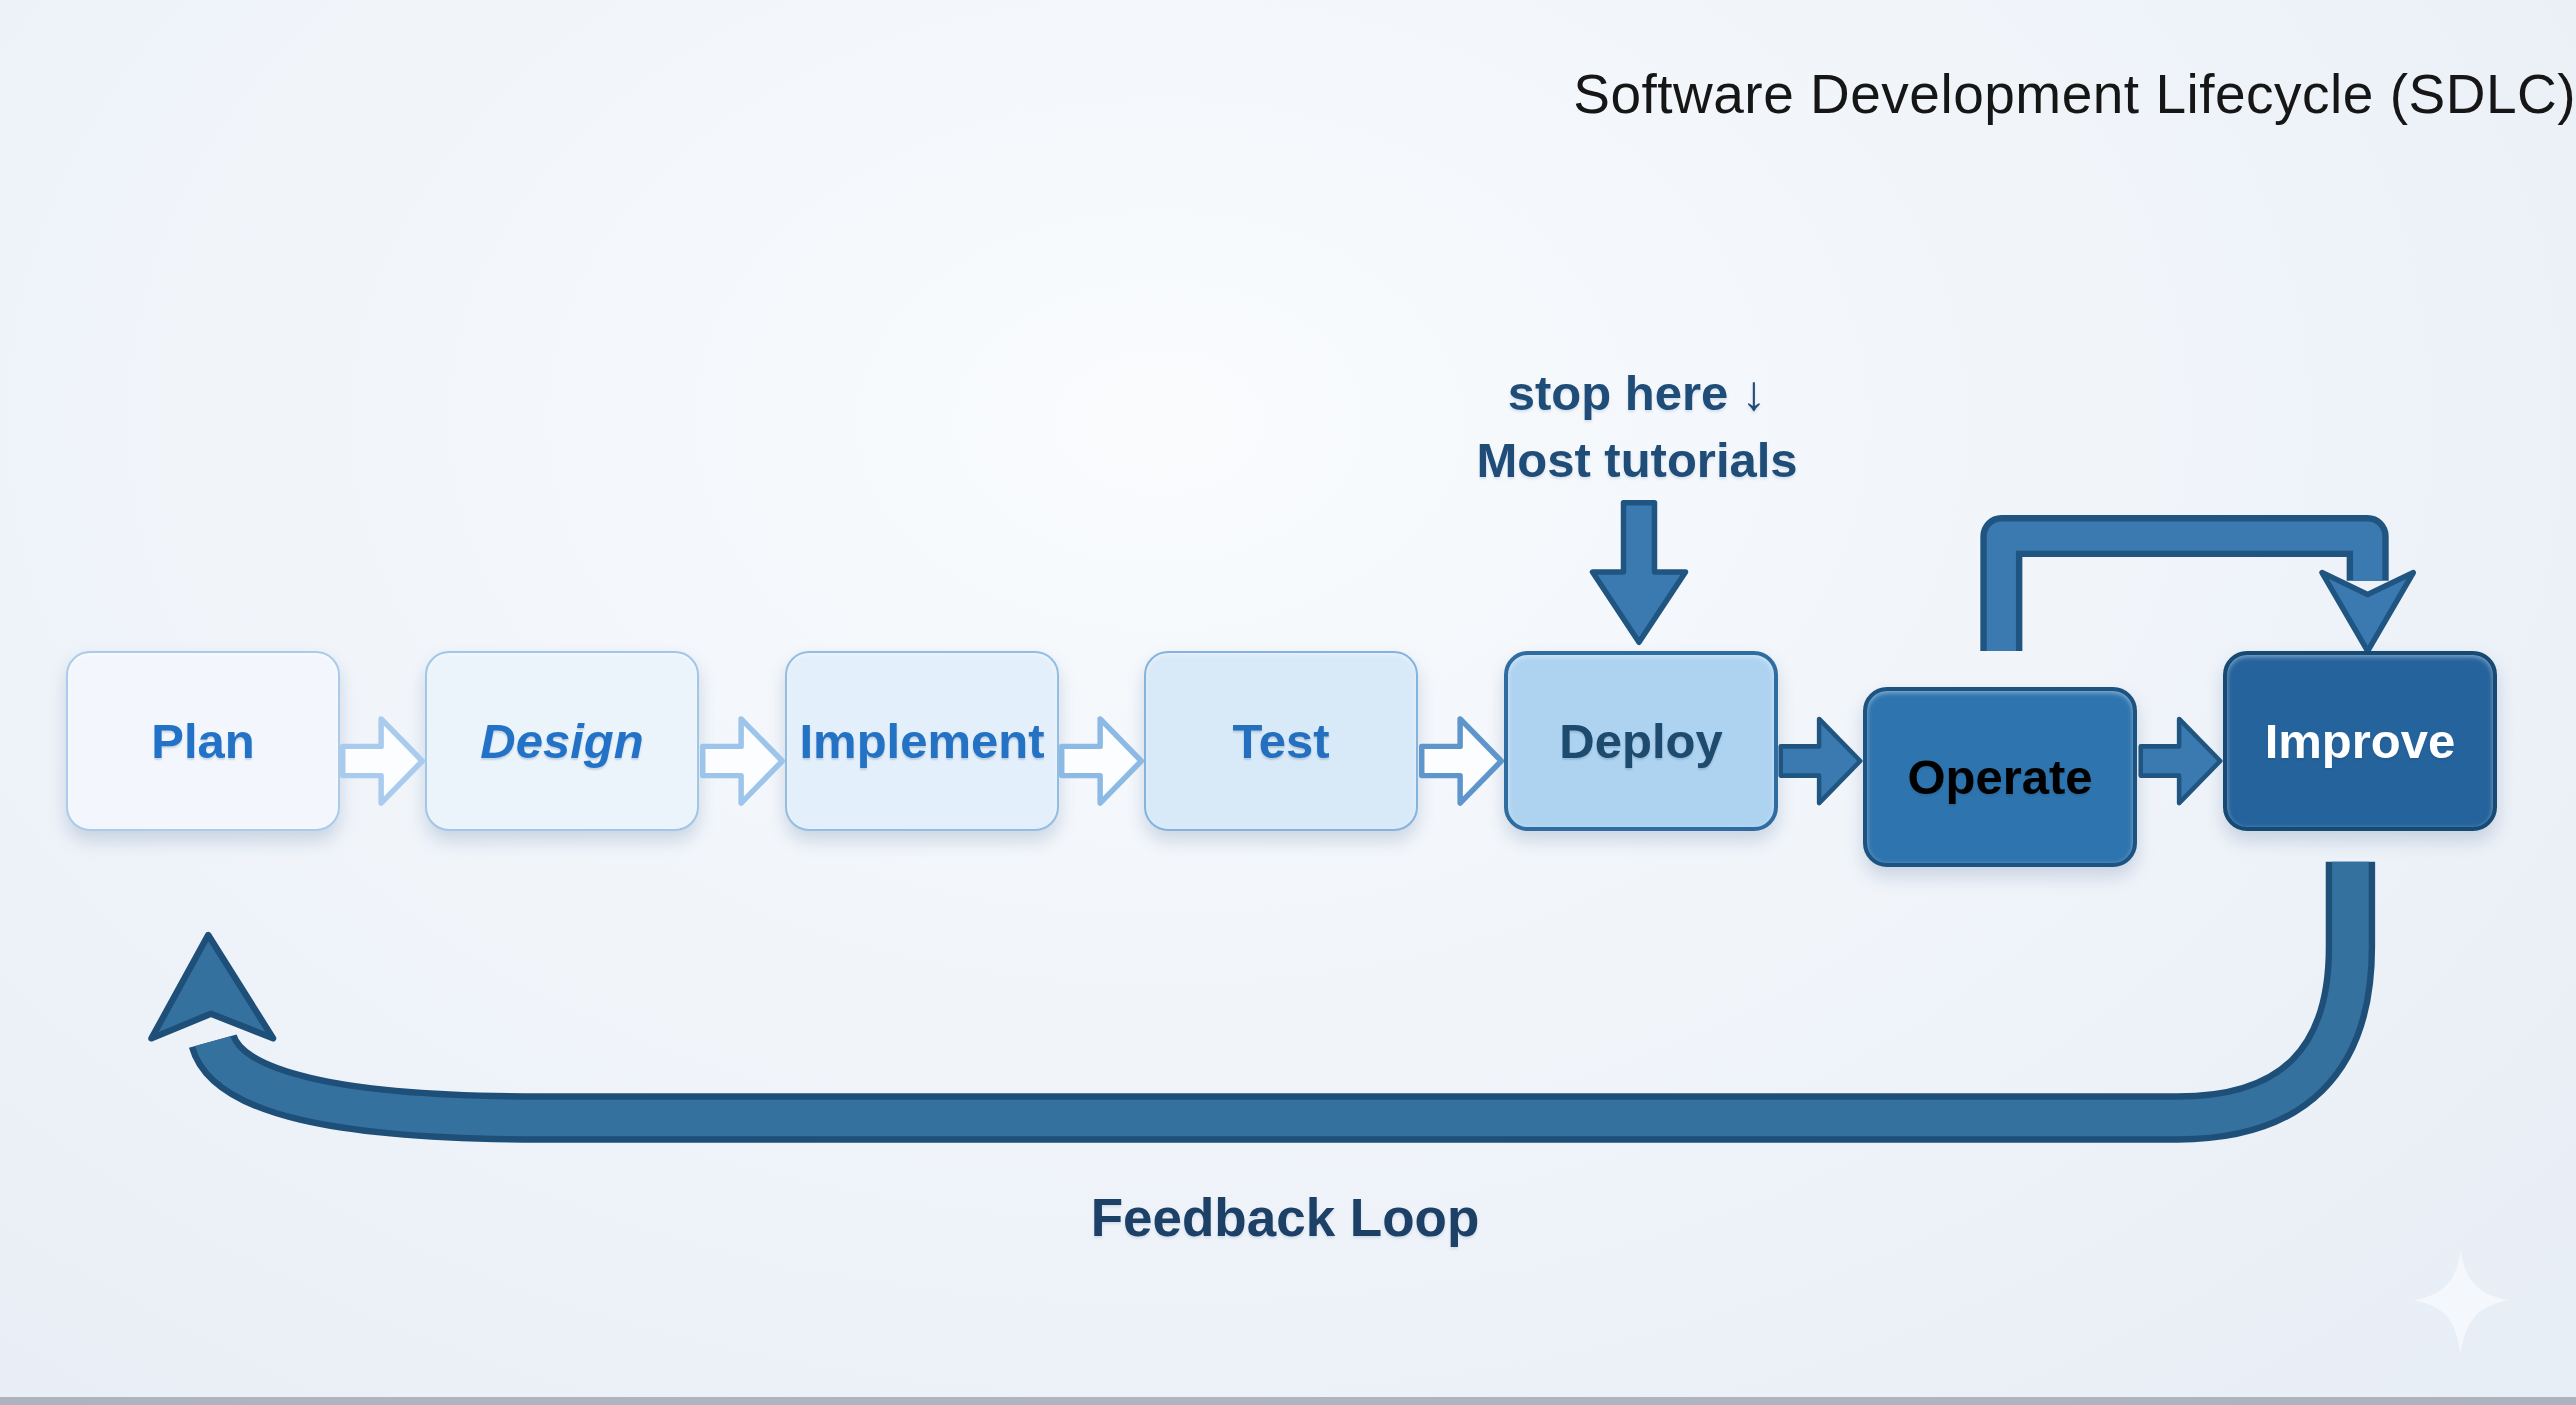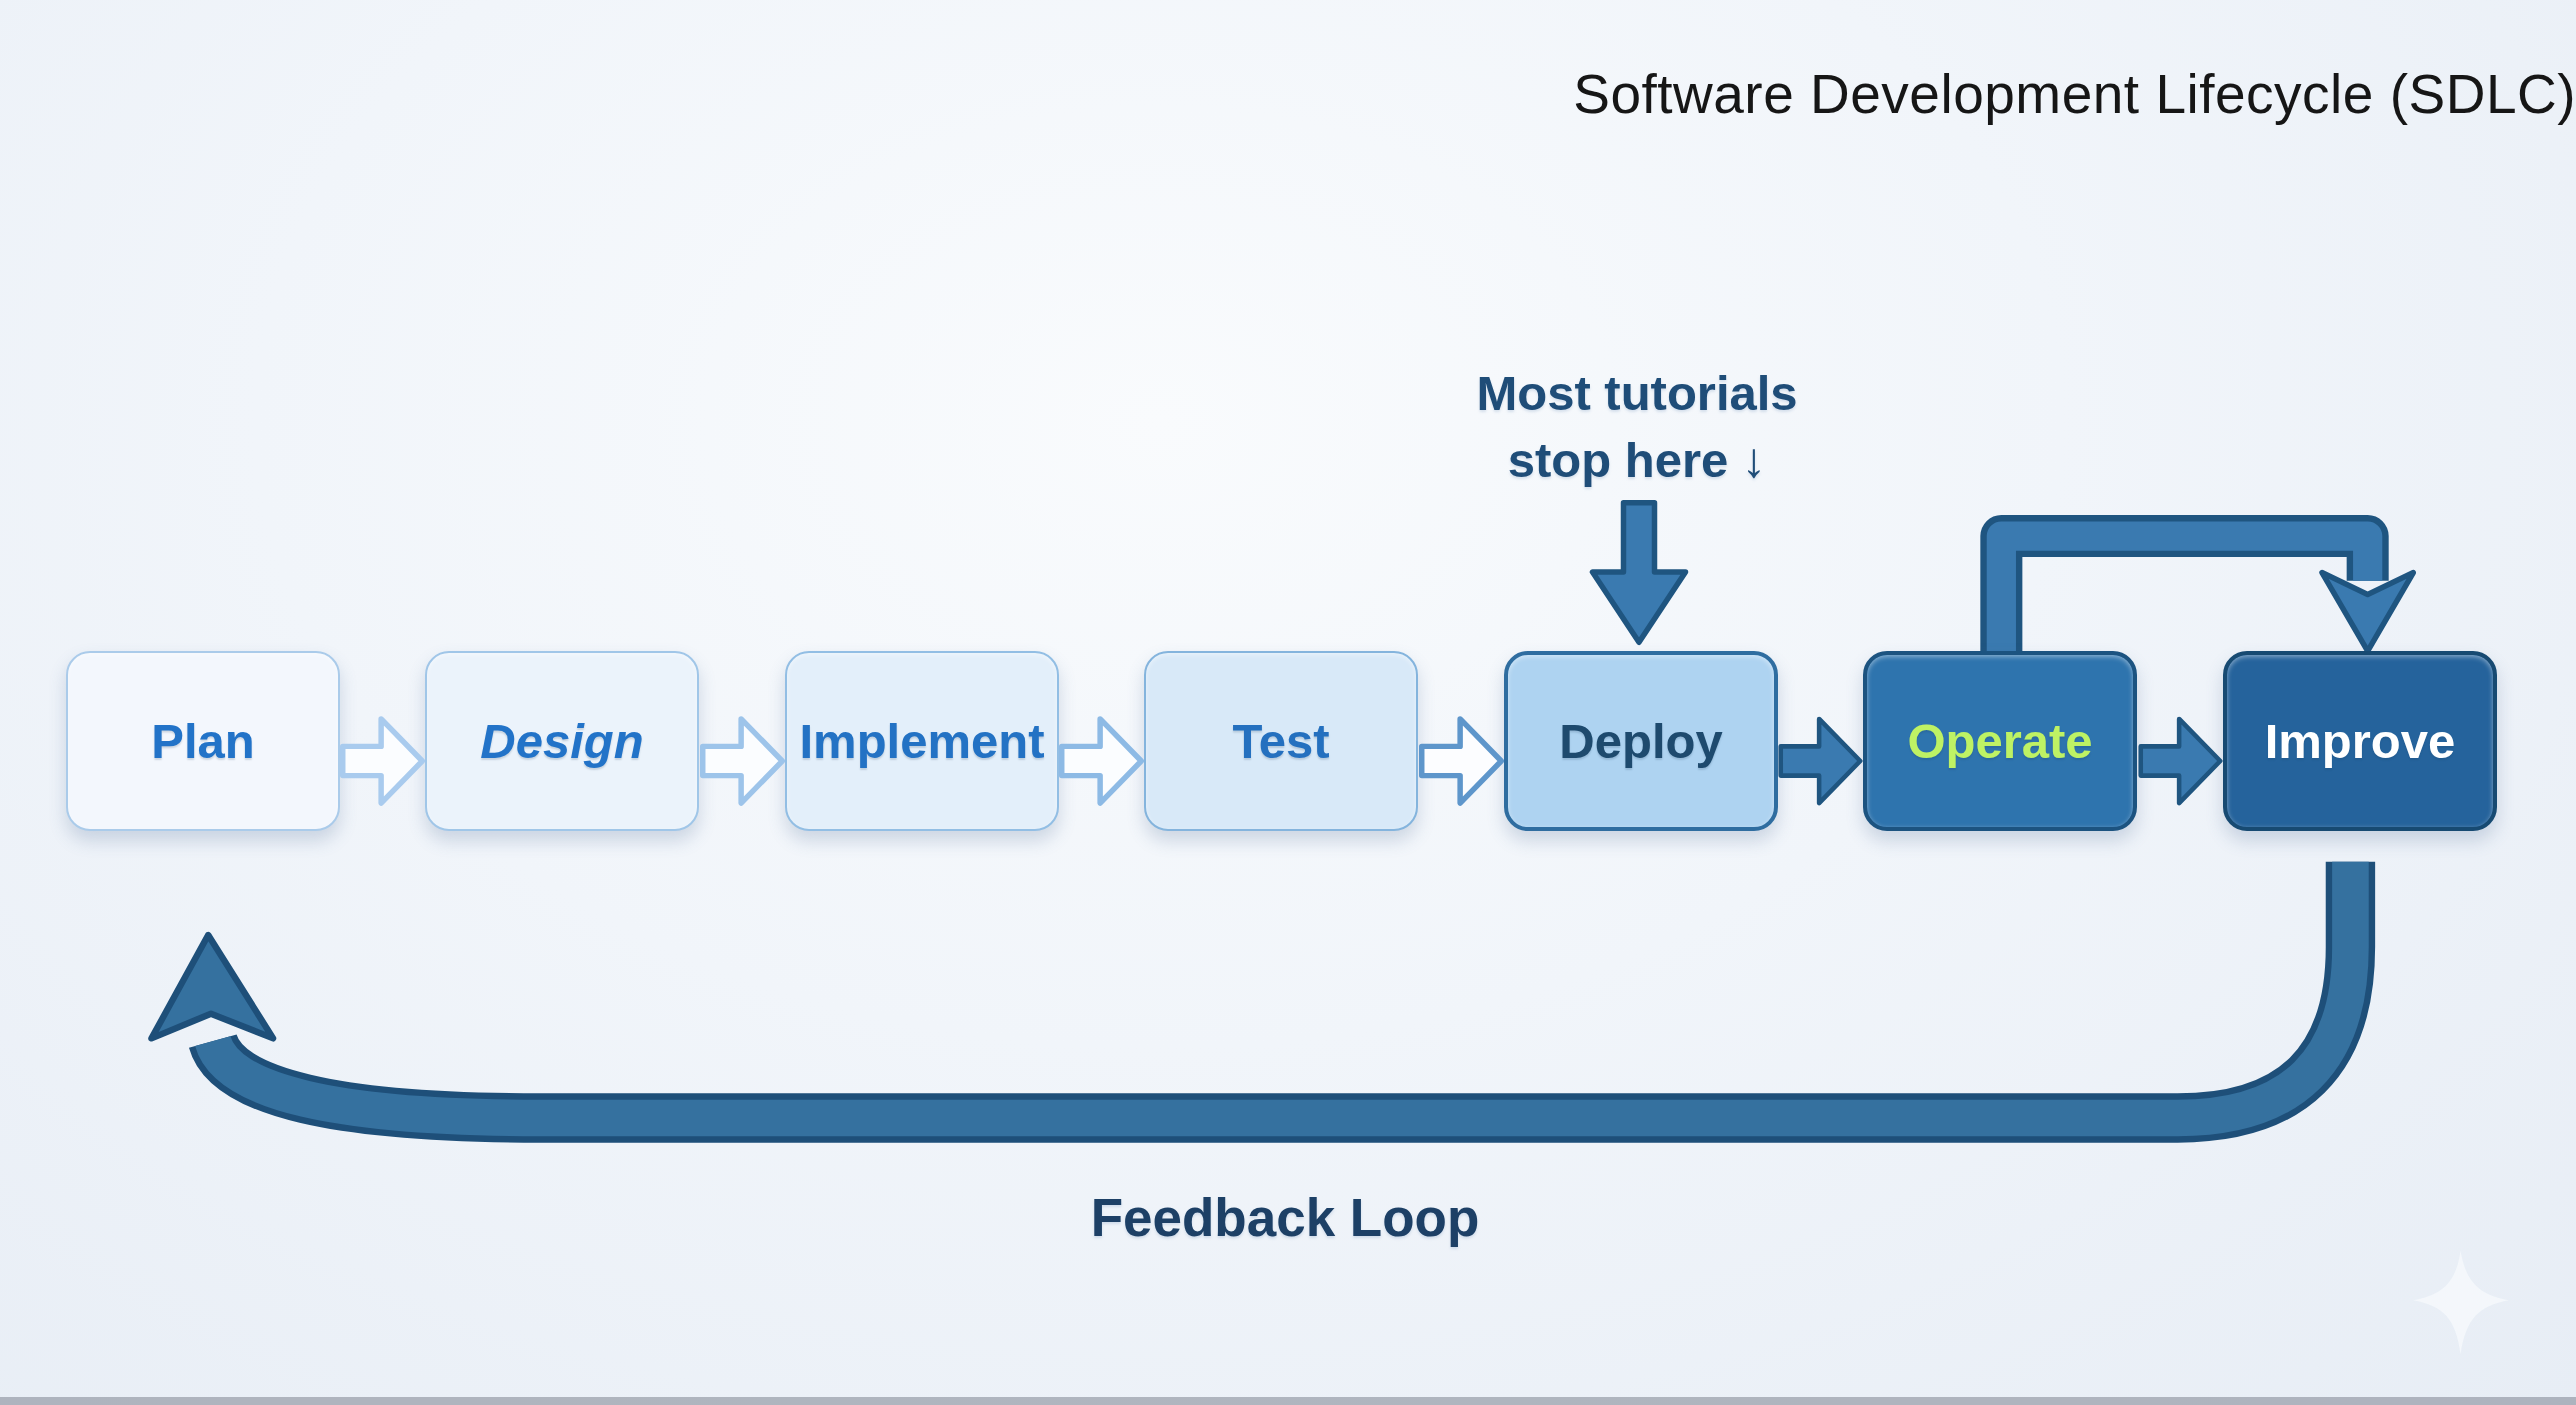--- a/index.html
+++ b/index.html
@@ -49,22 +49,22 @@
 
   <svg class="abs" style="left:110px;top:860px" width="2324" height="311" viewBox="0 0 2540 340">
     <path d="M2449,2 V95 Q2449,282 2260,282 H470 Q135,282 112,198" fill="none" stroke-width="54" stroke-linejoin="round" stroke="#1e4f79"></path>
     <path d="M2449,2 V95 Q2449,282 2260,282 H470 Q135,282 112,198" fill="none" stroke-width="40" stroke-linejoin="round" stroke="#35719f"></path>
     <path d="M107,82 L45,195 L110,168 L178,195 Z" stroke-width="7" stroke-linejoin="round" fill="#35719f" stroke="#1e4f79"></path>
   </svg>
 
   <div class="title">Software Development Lifecycle (SDLC)</div>
 
   <div class="annotation" id="ann-tutorials">
+    <div>stop here ↓</div>
     <div>Most tutorials</div>
-    <div>stop here ↓</div>
   </div>
 
   <svg class="abs" style="left:1587px;top:499px" width="104" height="148" viewBox="0 0 114 162">
     <path d="M40,4 H74 V80 H108 L57,157 L6,80 H40 Z" stroke-width="6" stroke-linejoin="round" fill="#3a7ab0" stroke="#1f5580"></path>
   </svg>
 
   <svg class="abs" style="left:1958px;top:494px" width="485" height="169" viewBox="0 0 530 185">
     <path d="M47,172 V46 H448 V95" fill="none" stroke-width="46" stroke-linejoin="round" stroke="#1f5580"></path>
     <path d="M47,172 V46 H448 V95" fill="none" stroke-width="32" stroke-linejoin="round" stroke="#3a7ab0"></path>
     <path d="M398,86 L448,110 L498,86 L448,172 Z" stroke-width="6" stroke-linejoin="round" fill="#3a7ab0" stroke="#1f5580"></path>
@@ -79,21 +79,21 @@
       </div>
       <div class="stage-box" style="left: 785px; background: rgb(227, 239, 250); border-color: rgb(146, 190, 228); border-width: 2.7px; color: rgb(35, 114, 196);">
         <span>Implement</span>
       </div>
       <div class="stage-box" style="left: 1144px; background: rgb(216, 233, 248); border-color: rgb(132, 180, 221); border-width: 2.7px; color: rgb(36, 112, 191);">
         <span>Test</span>
       </div>
       <div class="stage-box" style="left: 1504px; background: rgb(174, 211, 241); border-color: rgb(47, 109, 160); border-width: 4.6px; color: rgb(30, 74, 110);">
         <span>Deploy</span>
       </div>
-      <div class="stage-box" style="left: 1863px; background: rgb(46, 116, 174); border-color: rgb(28, 83, 128); border-width: 4.6px; color: #bef264;">
+      <div class="stage-box" style="left: 1863px; background: rgb(46, 116, 174); border-color: rgb(28, 83, 128); border-width: 4.6px; color: #000000; margin-top: 36px;">
         <span>Operate</span>
       </div>
       <div class="stage-box" style="left: 2223px; background: rgb(37, 99, 156); border-color: rgb(23, 74, 114); border-width: 4.6px; color: rgb(255, 255, 255);">
         <span>Improve</span>
       </div>
       <svg class="connector" viewBox="0 0 93 120" style="left: 340px;">
         <path d="M3,44 H45 V14 L90,60 L45,106 V76 H3 Z" fill="#fbfdff" stroke="#a9cbee" stroke-width="6" stroke-linejoin="round"></path>
       </svg>
       <svg class="connector" viewBox="0 0 93 120" style="left: 700px;">
         <path d="M3,44 H45 V14 L90,60 L45,106 V76 H3 Z" fill="#fbfdff" stroke="#9dc4ea" stroke-width="6" stroke-linejoin="round"></path>

